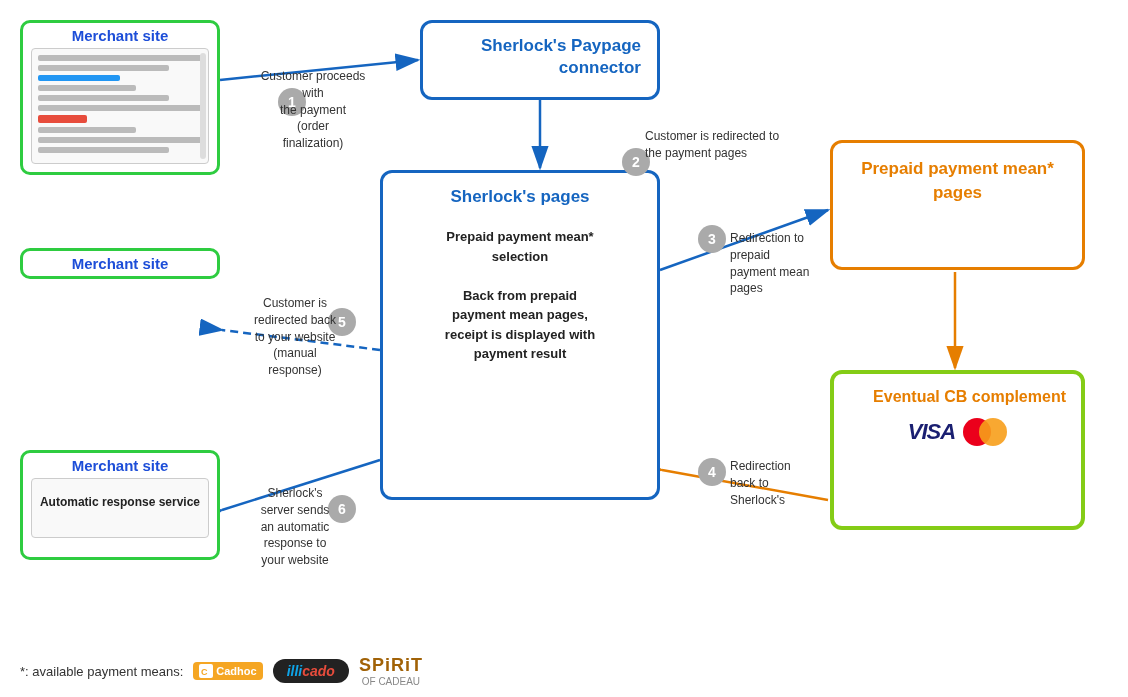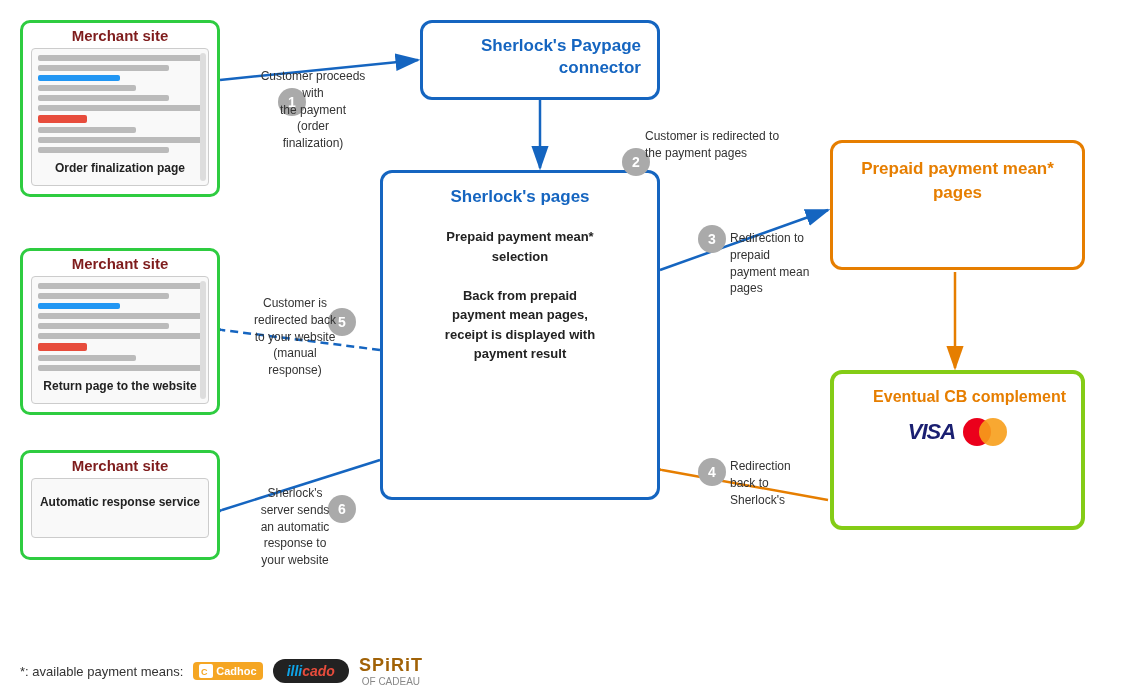--- a/index.html
+++ b/index.html
@@ -19,21 +19,21 @@
 
     
     .merchant-box {
       position: absolute;
       border: 3px solid #2ecc40;
       border-radius: 10px;
       background: #fff;
       width: 200px;
     }
     .merchant-box .merchant-title {
-      color: #7f1d1d;
+      color: #1d4ed8;
       font-size: 15px;
       font-weight: bold;
       text-align: center;
       padding: 4px 8px;
     }
     .merchant-box .merchant-content {
       border: 1px solid #ccc;
       margin: 0 8px 8px 8px;
       background: #f9f9f9;
       border-radius: 4px;
@@ -309,42 +309,26 @@
         <div class="line medium"></div>
         <div class="line blue"></div>
         <div class="line short"></div>
         <div class="line medium"></div>
         <div class="line long"></div>
         <div class="line red"></div>
         <div class="line short"></div>
         <div class="line long"></div>
         <div class="line medium"></div>
       </div>
-      <div class="page-label">Order finalization page</div>
       <div class="scrollbar"></div>
     </div>
   </div>
 
   <div class="merchant-box" style="top:248px;left:20px;">
     <div class="merchant-title">Merchant site</div>
-    <div class="merchant-content">
-      <div class="page-lines">
-        <div class="line long"></div>
-        <div class="line medium"></div>
-        <div class="line blue"></div>
-        <div class="line long"></div>
-        <div class="line medium"></div>
-        <div class="line long"></div>
-        <div class="line red"></div>
-        <div class="line short"></div>
-        <div class="line long"></div>
-      </div>
-      <div class="page-label">Return page to the website</div>
-      <div class="scrollbar"></div>
-    </div>
   </div>
 
   <div class="merchant-box" style="top:450px;left:20px;height:110px;">
     <div class="merchant-title">Merchant site</div>
     <div class="merchant-content" style="min-height:60px;">
       <div class="page-label" style="padding-top:10px;">Automatic response service</div>
     </div>
   </div>
 
   <div class="paypage-box" style="top:20px;left:420px;width:240px;height:80px;">

